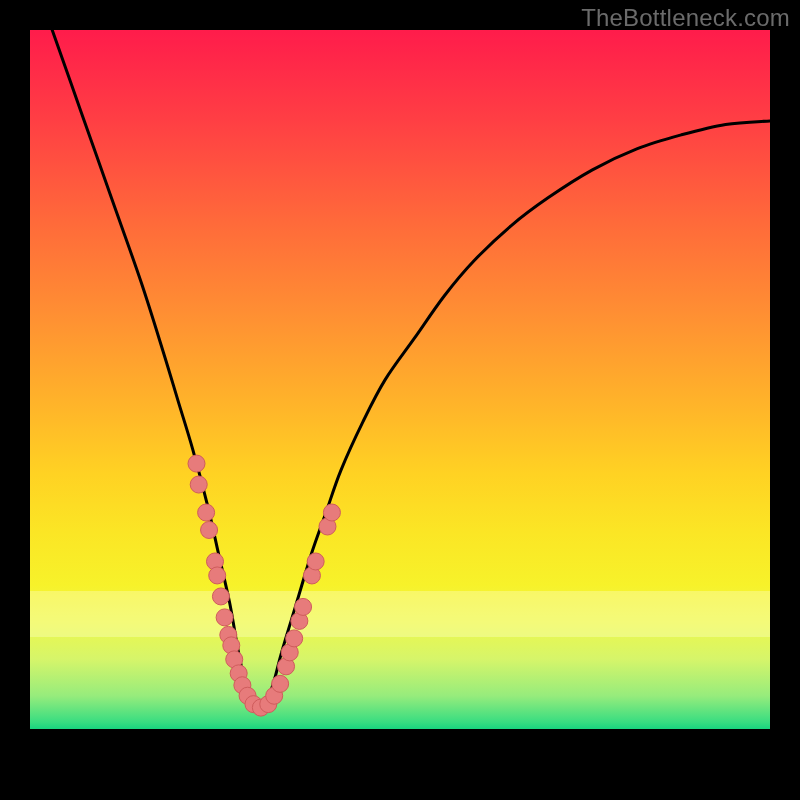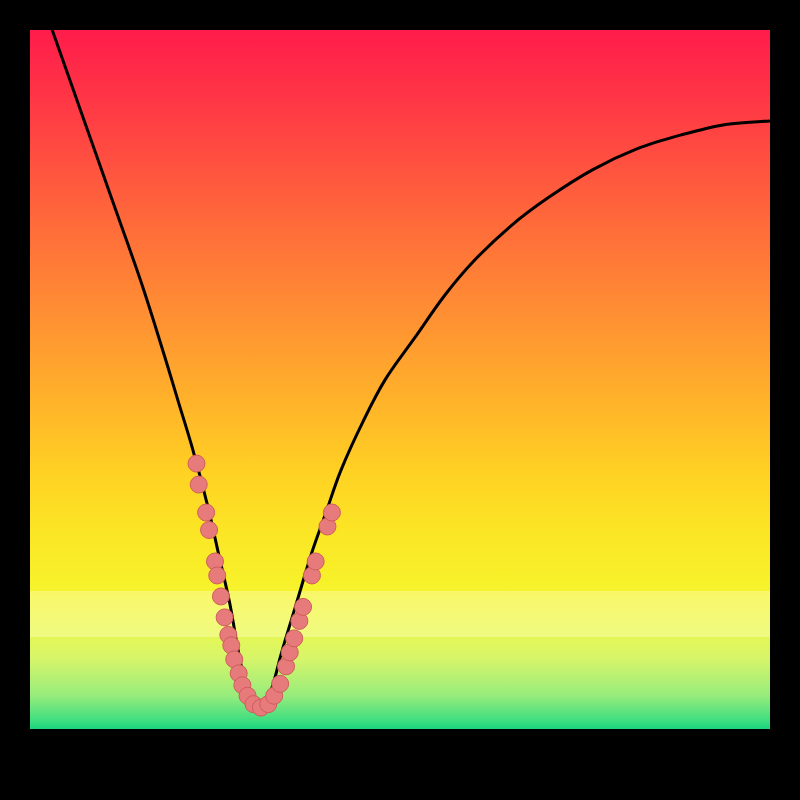--- a/index.html
+++ b/index.html
@@ -67,20 +67,21 @@
     color: #6b6b6b;
     font-size: 24px;
     letter-spacing: 0.2px;
     font-weight: 400;
   }
 </style>
 </head>
 <body>
 
 <div class="frame">
+  <div class="watermark">TheBottleneck.com</div>
 
   <div class="plot-area">
     <div class="gradient-bg"></div>
     <div class="pale-band"></div>
     <svg class="curve" viewBox="0 0 740 740" preserveAspectRatio="none">
       <g id="curve-group">
           <path d="M 22.20 0.00 C 27.13 13.99, 41.93 55.94, 51.80 83.92 C 61.67 111.89, 71.53 139.86, 81.40 167.83 C 91.27 195.80, 102.37 226.11, 111.00 251.75 C 119.63 277.39, 127.03 301.86, 133.20 321.68 C 139.37 341.49, 143.07 354.31, 148.00 370.63 C 152.93 386.95, 157.87 402.10, 162.80 419.58 C 167.73 437.06, 173.28 458.04, 177.60 475.52 C 181.92 493.01, 185.00 508.16, 188.70 524.47 C 192.40 540.79, 196.72 558.27, 199.80 573.43 C 202.88 588.58, 204.73 602.56, 207.20 615.38 C 209.67 628.20, 212.13 641.02, 214.60 650.35 C 217.07 659.67, 219.53 666.67, 222.00 671.33 C 224.47 675.99, 226.93 678.32, 229.40 678.32 C 231.87 678.32, 234.33 675.99, 236.80 671.33 C 239.27 666.67, 241.73 658.51, 244.20 650.35 C 246.67 642.19, 247.90 635.20, 251.60 622.38 C 255.30 609.56, 261.47 589.74, 266.40 573.43 C 271.33 557.11, 276.27 539.63, 281.20 524.47 C 286.13 509.32, 291.07 496.50, 296.00 482.52 C 300.93 468.53, 304.63 455.71, 310.80 440.56 C 316.97 425.41, 325.60 406.76, 333.00 391.61 C 340.40 376.46, 346.57 363.64, 355.20 349.65 C 363.83 335.66, 374.93 321.68, 384.80 307.69 C 394.67 293.71, 404.53 278.55, 414.40 265.73 C 424.27 252.91, 432.90 242.42, 444.00 230.77 C 455.10 219.11, 468.67 206.29, 481.00 195.80 C 493.33 185.31, 504.43 177.16, 518.00 167.83 C 531.57 158.51, 547.60 148.02, 562.40 139.86 C 577.20 131.70, 592.00 124.71, 606.80 118.88 C 621.60 113.05, 636.40 108.97, 651.20 104.89 C 666.00 100.82, 680.80 96.74, 695.60 94.41 C 710.40 92.07, 732.60 91.49, 740.00 90.91" fill="none" stroke="#000000" stroke-width="3" stroke-linecap="round"></path>
         </g>
       <g id="marker-group">
           <circle cx="166.50" cy="433.57" r="8.51" fill="#e77b7b" stroke="#cf5c5c" stroke-width="1"></circle>

